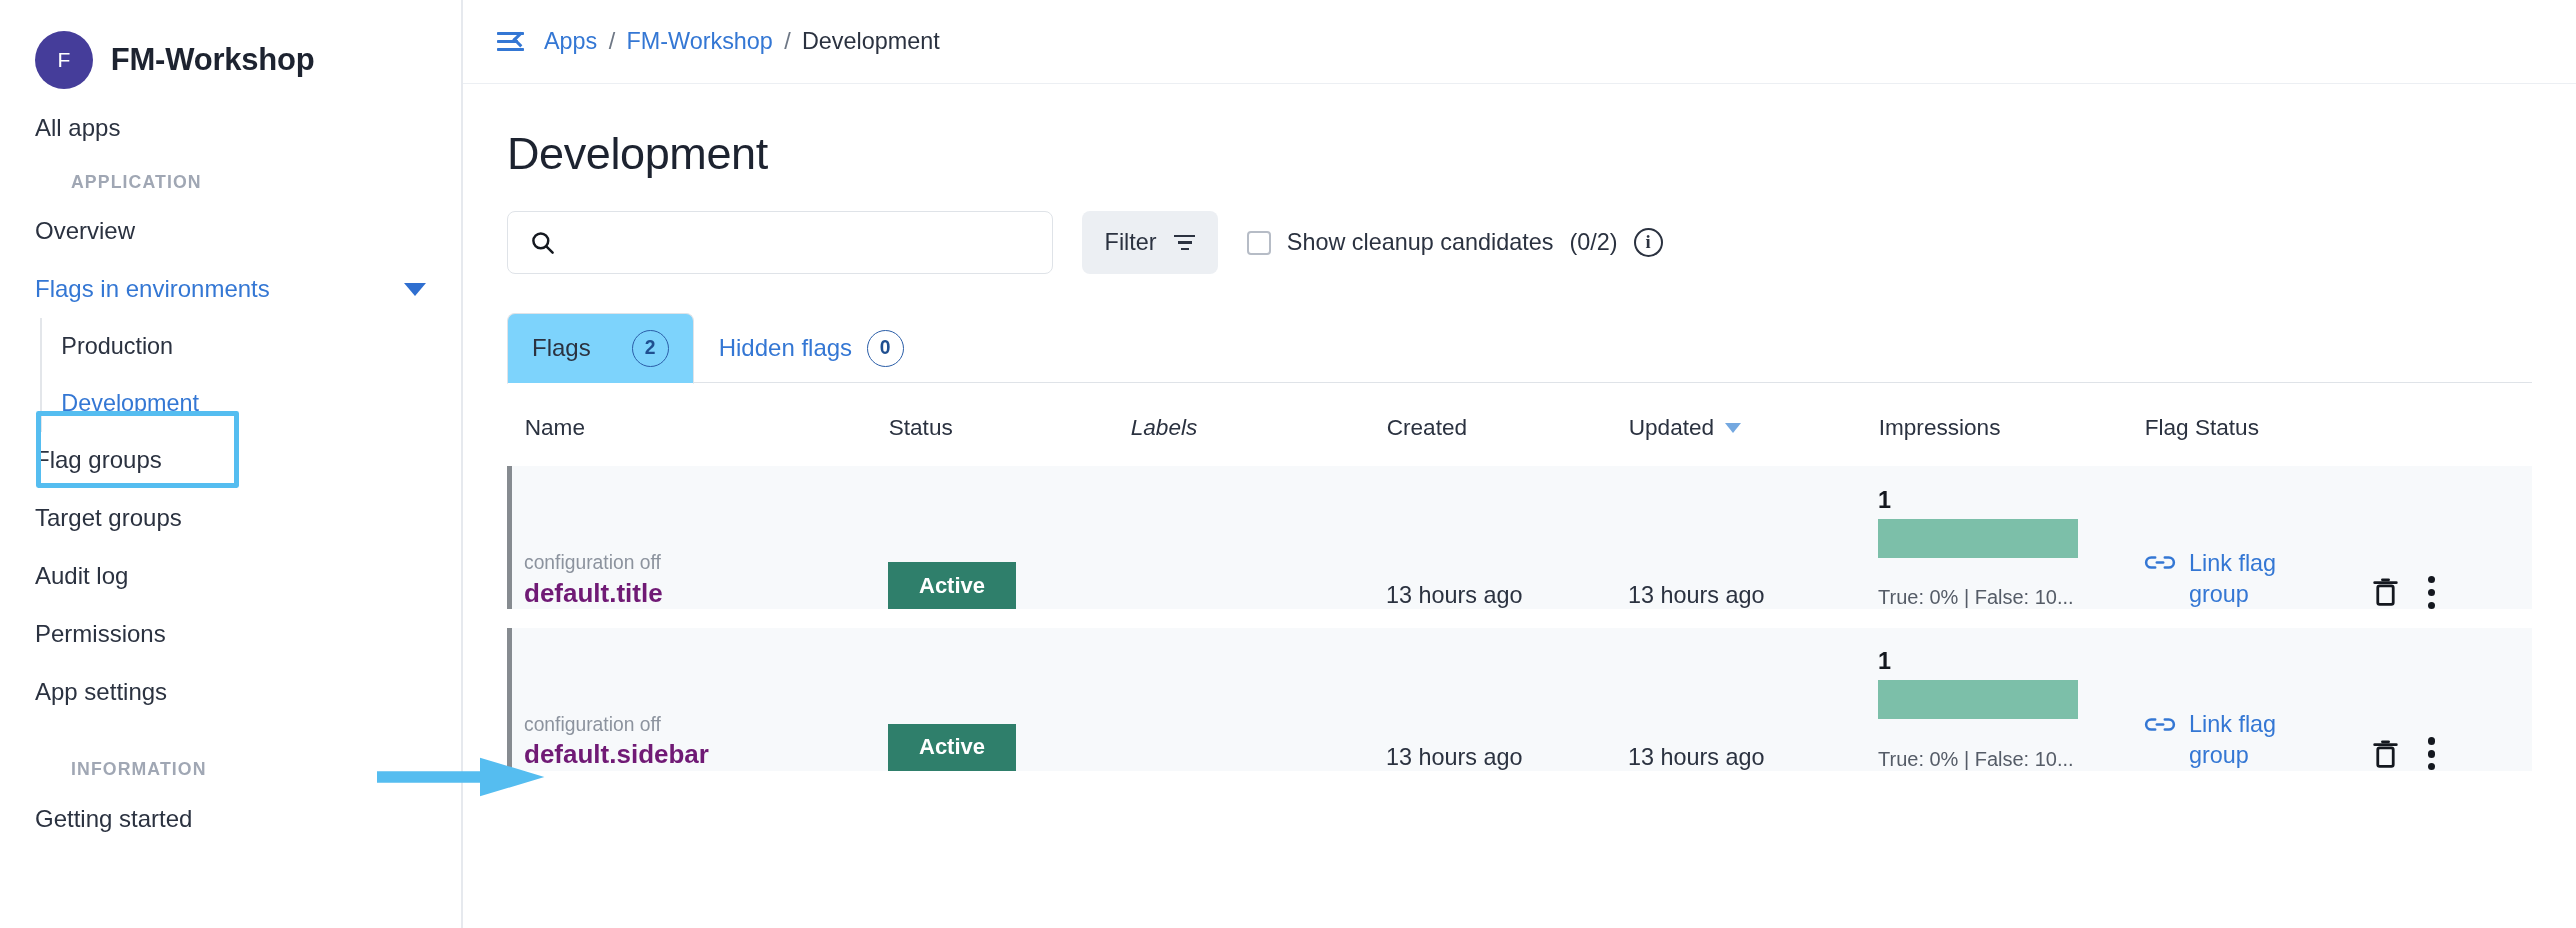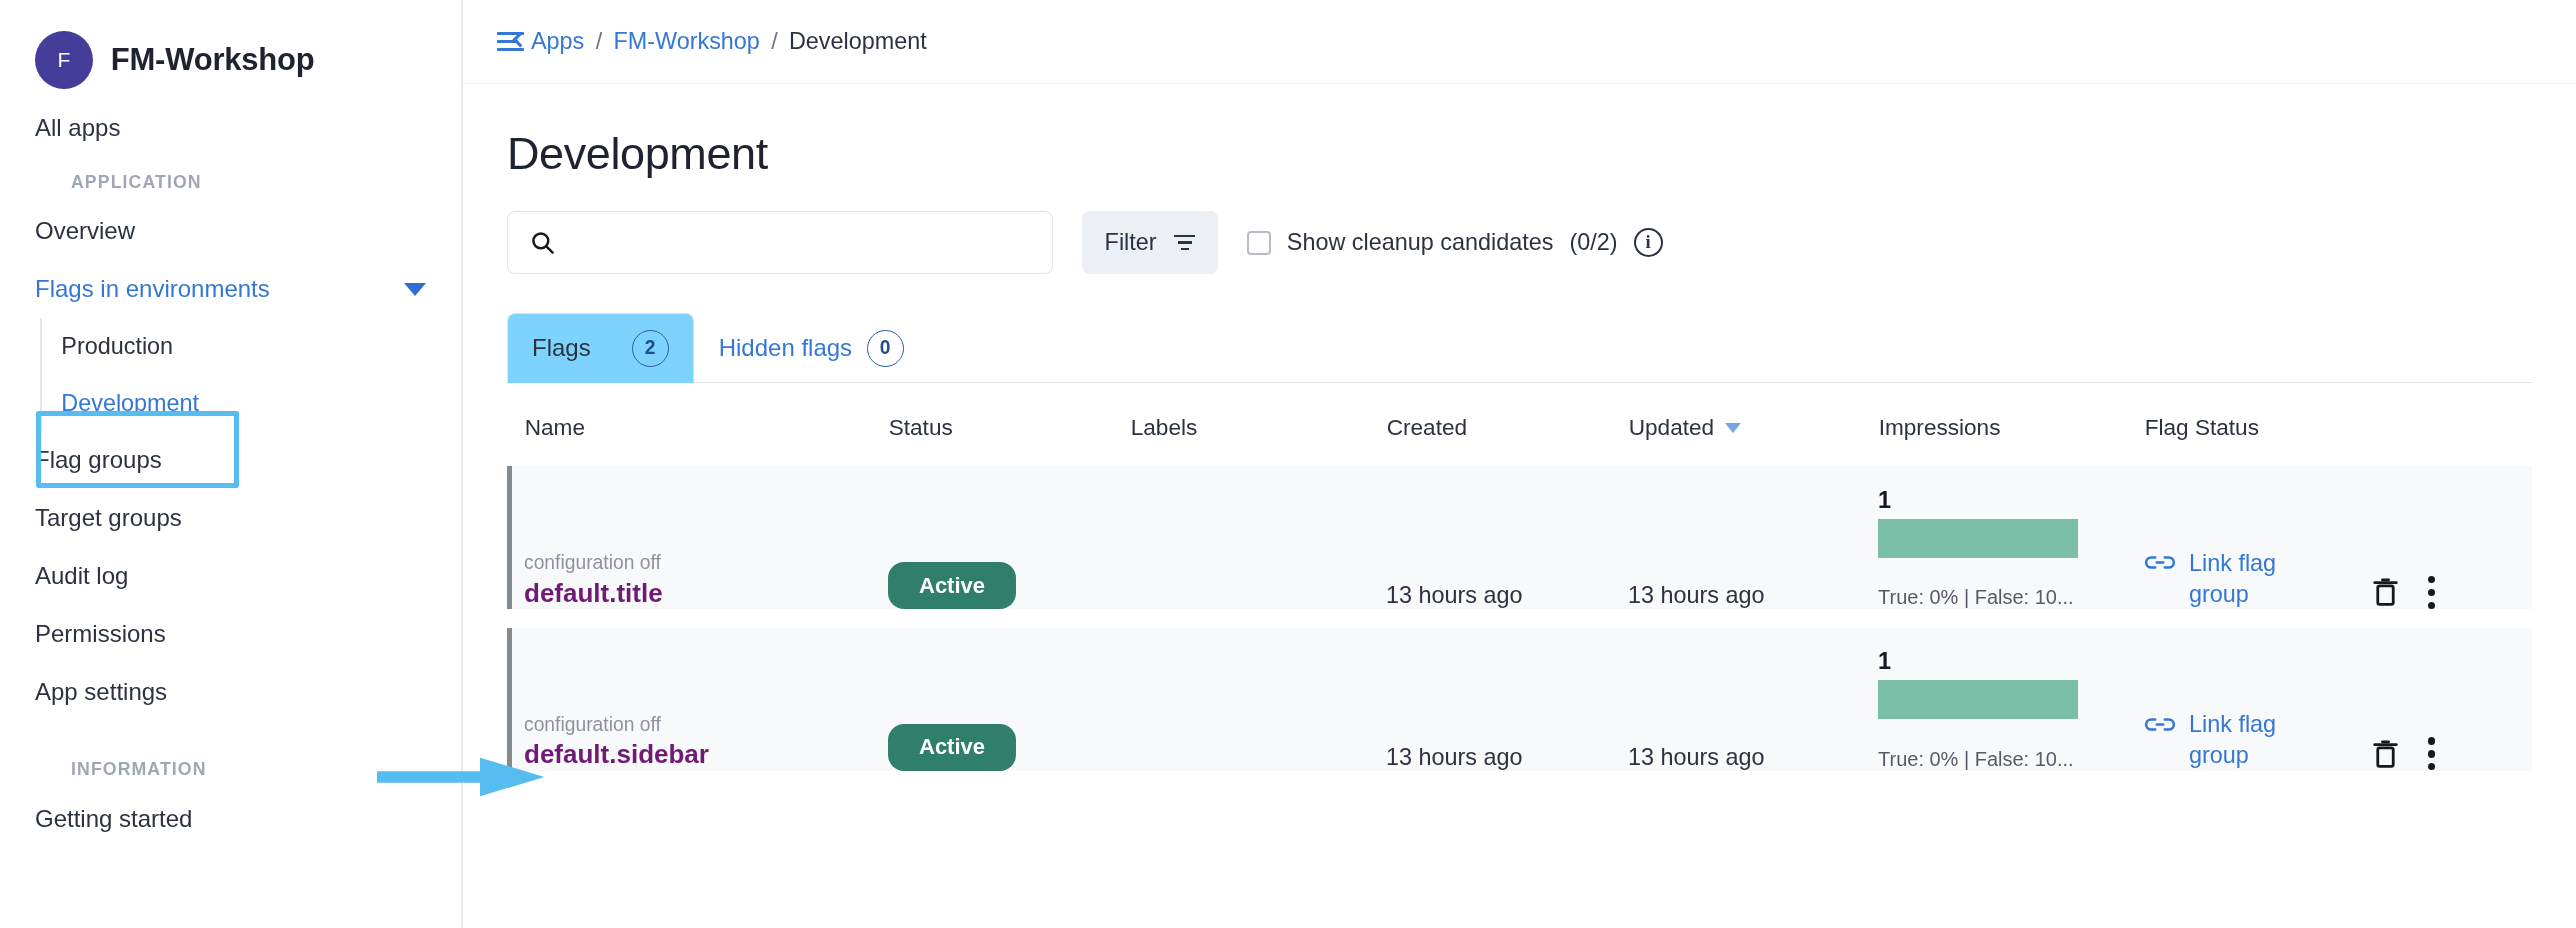--- a/index.html
+++ b/index.html
@@ -109,21 +109,21 @@
     flex: 1 1 auto;
     min-width: 0;
     height: 929px;
     position: relative;
     background: #ffffff;
   }
   .topbar {
     height: 84px;
     display: flex;
     align-items: center;
-    gap: 7px;
+    gap: 20px;
     padding-left: 34px;
     border-bottom: 1.6px solid #eceff3;
   }
   .hamburger {
     width: 27px; height: 24px;
     position: relative;
     cursor: pointer;
     flex: 0 0 27px;
   }
   .hamburger i {
@@ -295,21 +295,21 @@
   }
   .th { display: flex; align-items: center; gap: 11.3px; }
   .sort-caret {
     width: 0; height: 0;
     border-left: 8.9px solid transparent;
     border-right: 8.9px solid transparent;
     border-top: 10.5px solid #74a8e0;
   }
   .c-name   { flex: 0 0 364px; }
   .c-status { flex: 0 0 242px; }
-  .c-labels { flex: 0 0 256px; }
+  .c-labels { flex: 0 0 256px; font-style: italic; }
   .c-created{ flex: 0 0 242px; }
   .c-updated{ flex: 0 0 250px; }
   .c-impr   { flex: 0 0 266px; }
   .c-group  { flex: 0 0 218px; }
   .c-act    { flex: 1 1 auto; }
 
   .trow {
     display: flex;
     align-items: flex-end;
     min-height: 143px;
@@ -318,21 +318,21 @@
     margin-bottom: 18.5px;
     padding-left: 12px;
   }
   .cell { display: flex; flex-direction: column; justify-content: center; }
   .flag-sub { font-size: 19.3px; color: #8c939e; line-height: 1.3; }
   .flag-name { font-size: 26px; font-weight: 700; color: #701a75; line-height: 1.25; margin-top: 1.6px; }
   .badge {
     align-self: flex-start;
     background: #2f7f6b;
     color: #ffffff;
-    border-radius: 16px;
+    border-radius: 0;
     font-size: 22px;
     font-weight: 700;
     padding: 10.5px 31px;
   }
   .cell-date { font-size: 23.4px; color: #2b3240; }
   .impr-wrap { display: flex; flex-direction: column; gap: 4.8px; }
   .impr-num { font-size: 23.4px; font-weight: 700; color: #14181f; }
   .impr-bar { width: 200px; height: 39px; background: #7cbfa9; }
   .impr-cap { font-size: 20px; color: #555c67; margin-top: 24px; }
   .link-flag {

